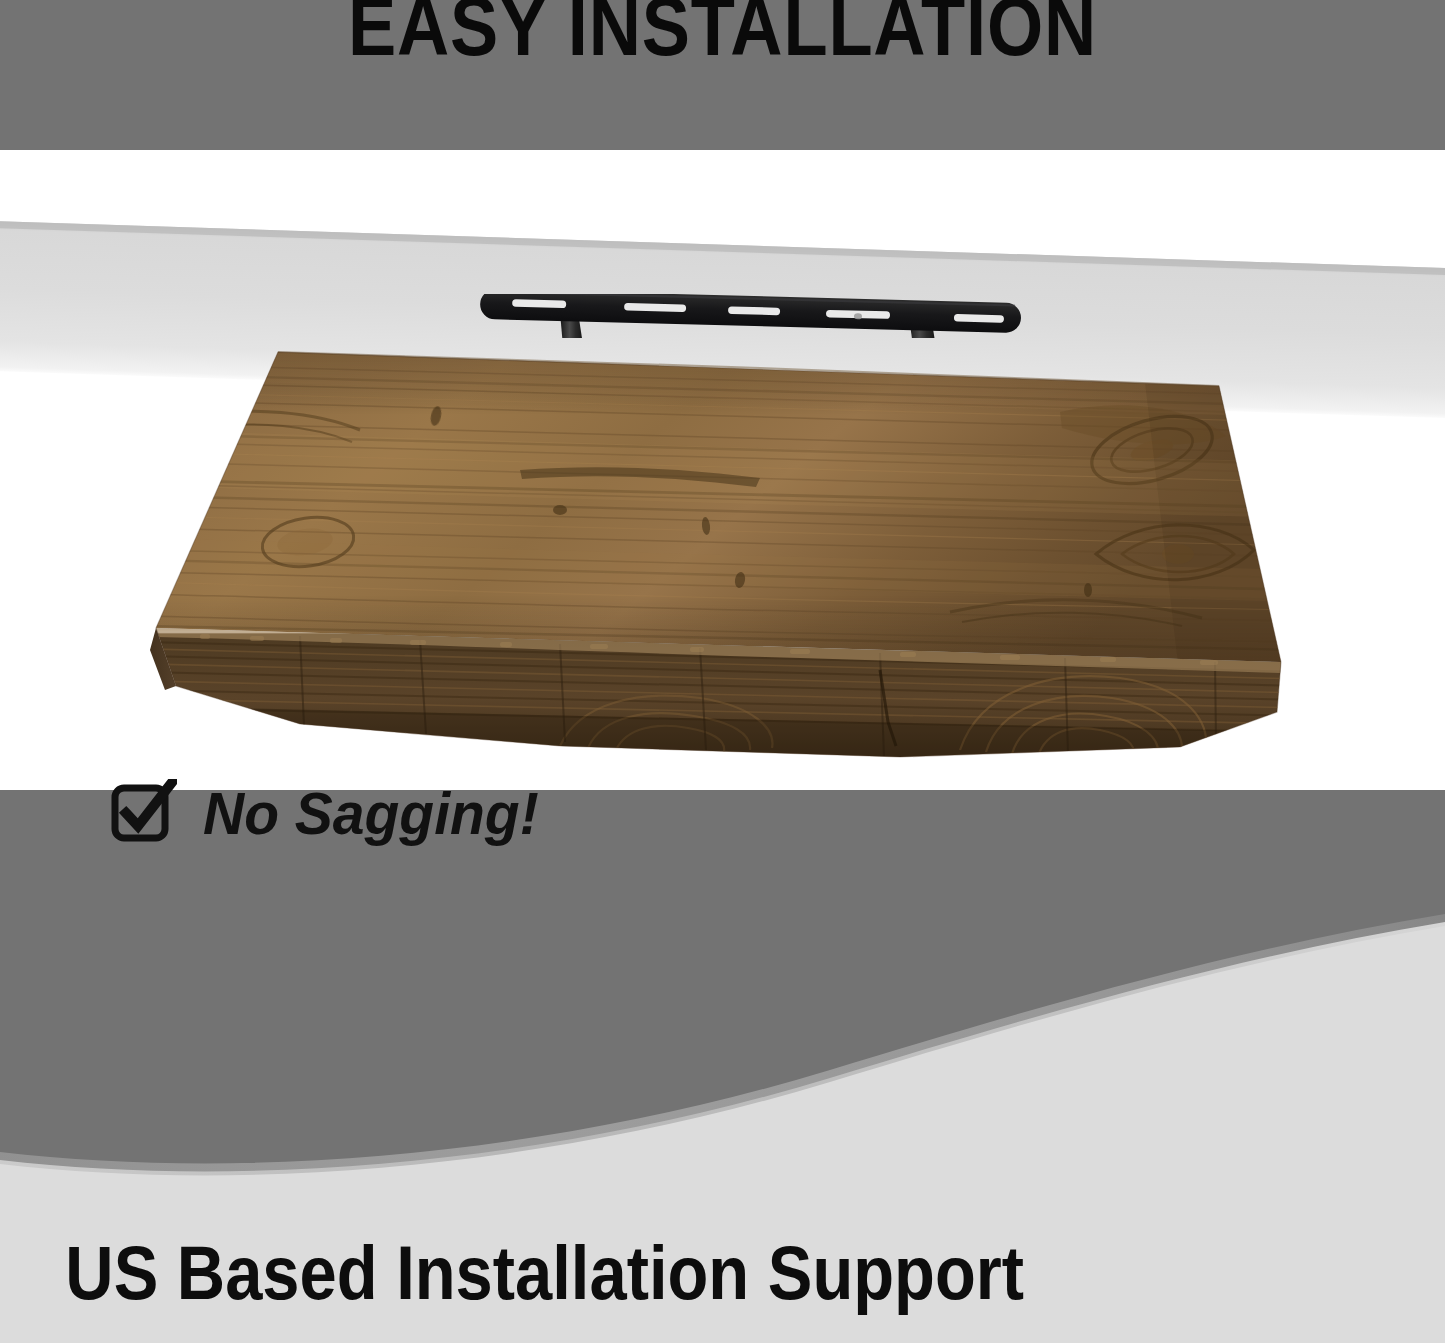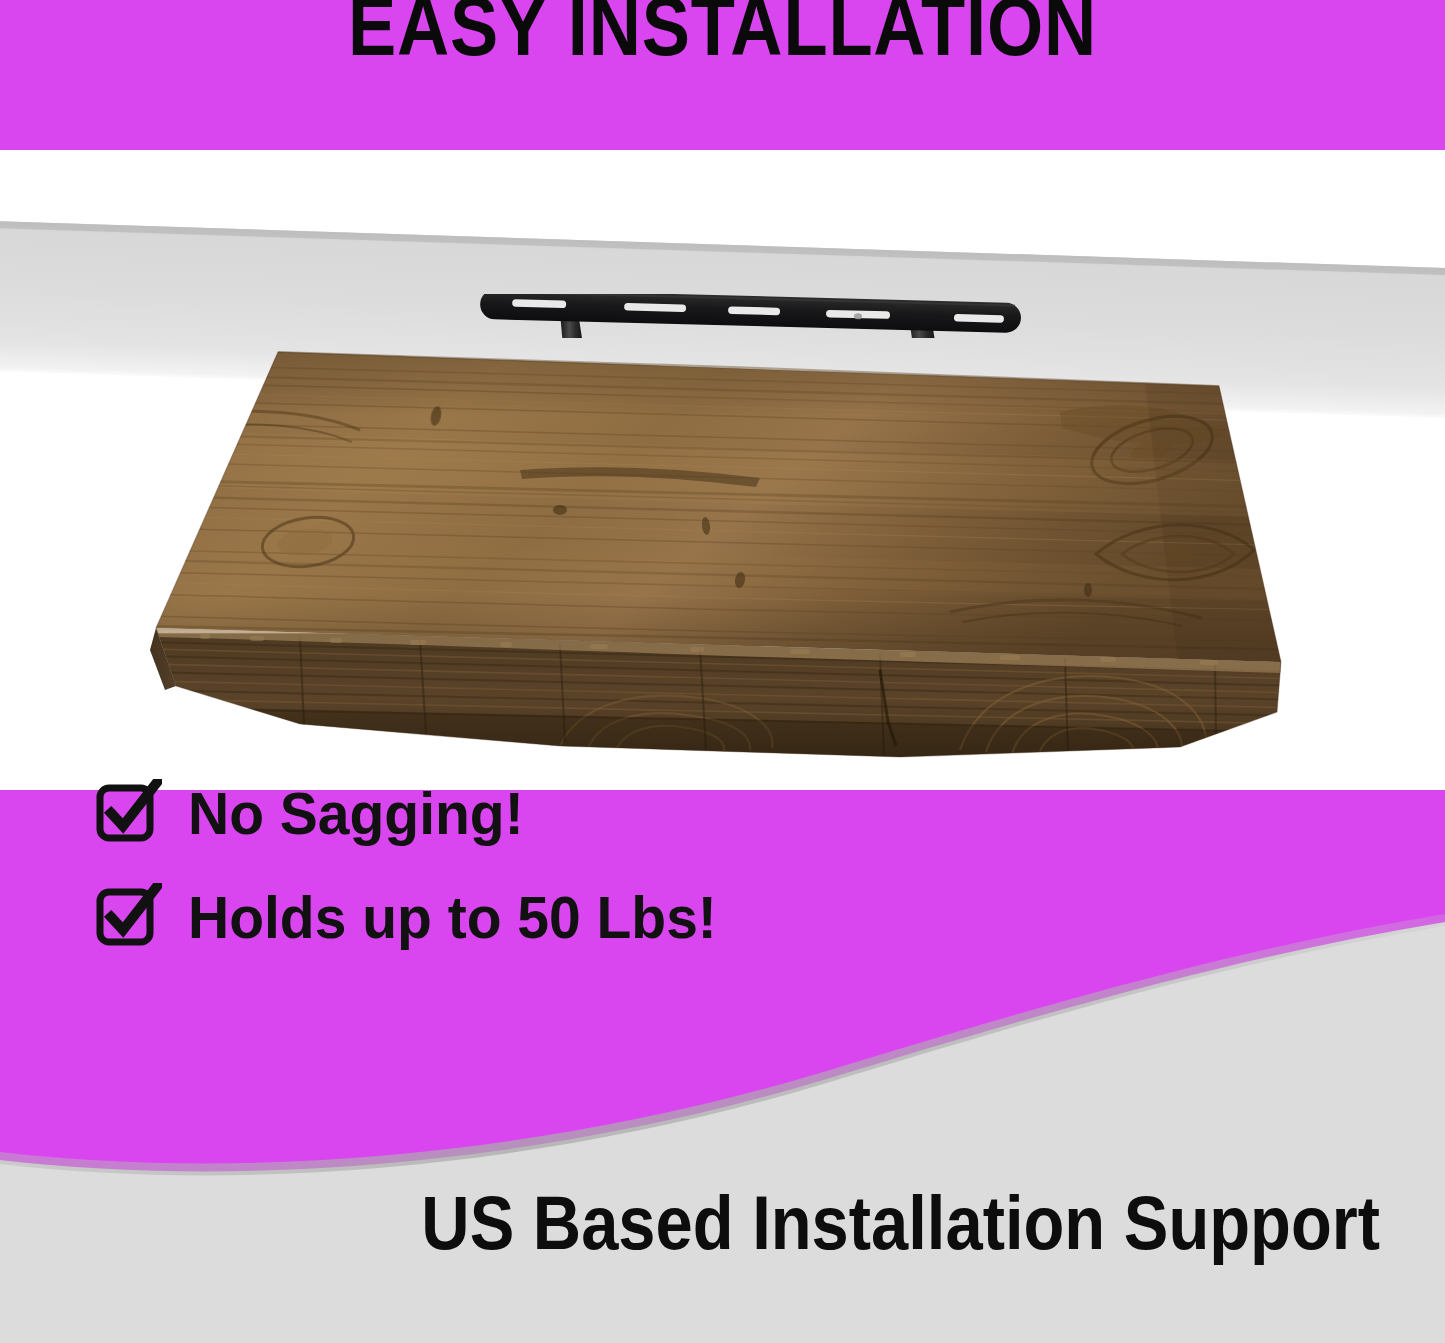--- a/index.html
+++ b/index.html
@@ -8,21 +8,21 @@
     background: #ffffff;
   }
   body {
     font-family: "Liberation Sans", sans-serif;
   }
 
   .poster {
     position: relative;
     width: 1445px;
     height: 1343px;
-    background: #d946ef;
+    background: #737373;
     overflow: hidden;
   }
 
   
   .headline-wrap {
     position: absolute;
     left: 0;
     top: -16px;
     width: 1445px;
     height: 100px;
@@ -96,24 +96,25 @@
     top: 0;
     width: 1445px;
     height: 640px;
     z-index: 6;
   }
   .shelf svg { display: block; }
 
   
   .features {
     position: absolute;
-    left: 96px;
+    left: 111px;
     top: 762px;
     width: 900px;
     z-index: 9;
+    font-style: italic;
   }
   .feature-row {
     display: flex;
     align-items: center;
     height: 104px;
   }
   .check-icon {
     width: 66px;
     height: 66px;
     flex: 0 0 66px;
@@ -141,27 +142,27 @@
     width: 1445px;
     height: 483px;
     z-index: 3;
   }
   .bottom-curve svg { display: block; }
 
   
   .footer-wrap {
     position: absolute;
     left: 0;
-    top: 1168px;
+    top: 1218px;
     width: 1445px;
     height: 110px;
     z-index: 10;
     display: flex;
     align-items: center;
-    justify-content: flex-end;
+    justify-content: flex-start;
   }
   .footer-text {
     font-family: "Liberation Sans", sans-serif;
     font-weight: 700;
     font-size: 76px;
     line-height: 80px;
     color: #0d0d0d;
     white-space: nowrap;
     transform: scaleX(0.88);
     transform-origin: 50% 50%;
@@ -444,29 +445,20 @@
     <div class="feature-row">
       <span class="check-icon">
         <svg width="66" height="66" viewBox="0 0 66 66" xmlns="http://www.w3.org/2000/svg">
           <rect x="4" y="9" width="50" height="50" rx="9" ry="9" fill="none" stroke="#111111" stroke-width="7"></rect>
           <path d="M15 34 L27 47 L62 2" fill="none" stroke="#111111" stroke-width="10" stroke-linecap="square" stroke-linejoin="miter"></path>
         </svg>
       </span>
       <span class="feature-label">No Sagging!</span>
     </div>
 
-    <div class="feature-row">
-      <span class="check-icon">
-        <svg width="66" height="66" viewBox="0 0 66 66" xmlns="http://www.w3.org/2000/svg">
-          <rect x="4" y="9" width="50" height="50" rx="9" ry="9" fill="none" stroke="#111111" stroke-width="7"></rect>
-          <path d="M15 34 L27 47 L62 2" fill="none" stroke="#111111" stroke-width="10" stroke-linecap="square" stroke-linejoin="miter"></path>
-        </svg>
-      </span>
-      <span class="feature-label">Holds up to 50 Lbs!</span>
-    </div>
 
   </div>
 
   <div class="footer-wrap">
     <div class="footer-text">US Based Installation Support</div>
   </div>
 
 </div>
 
 </body></html>

